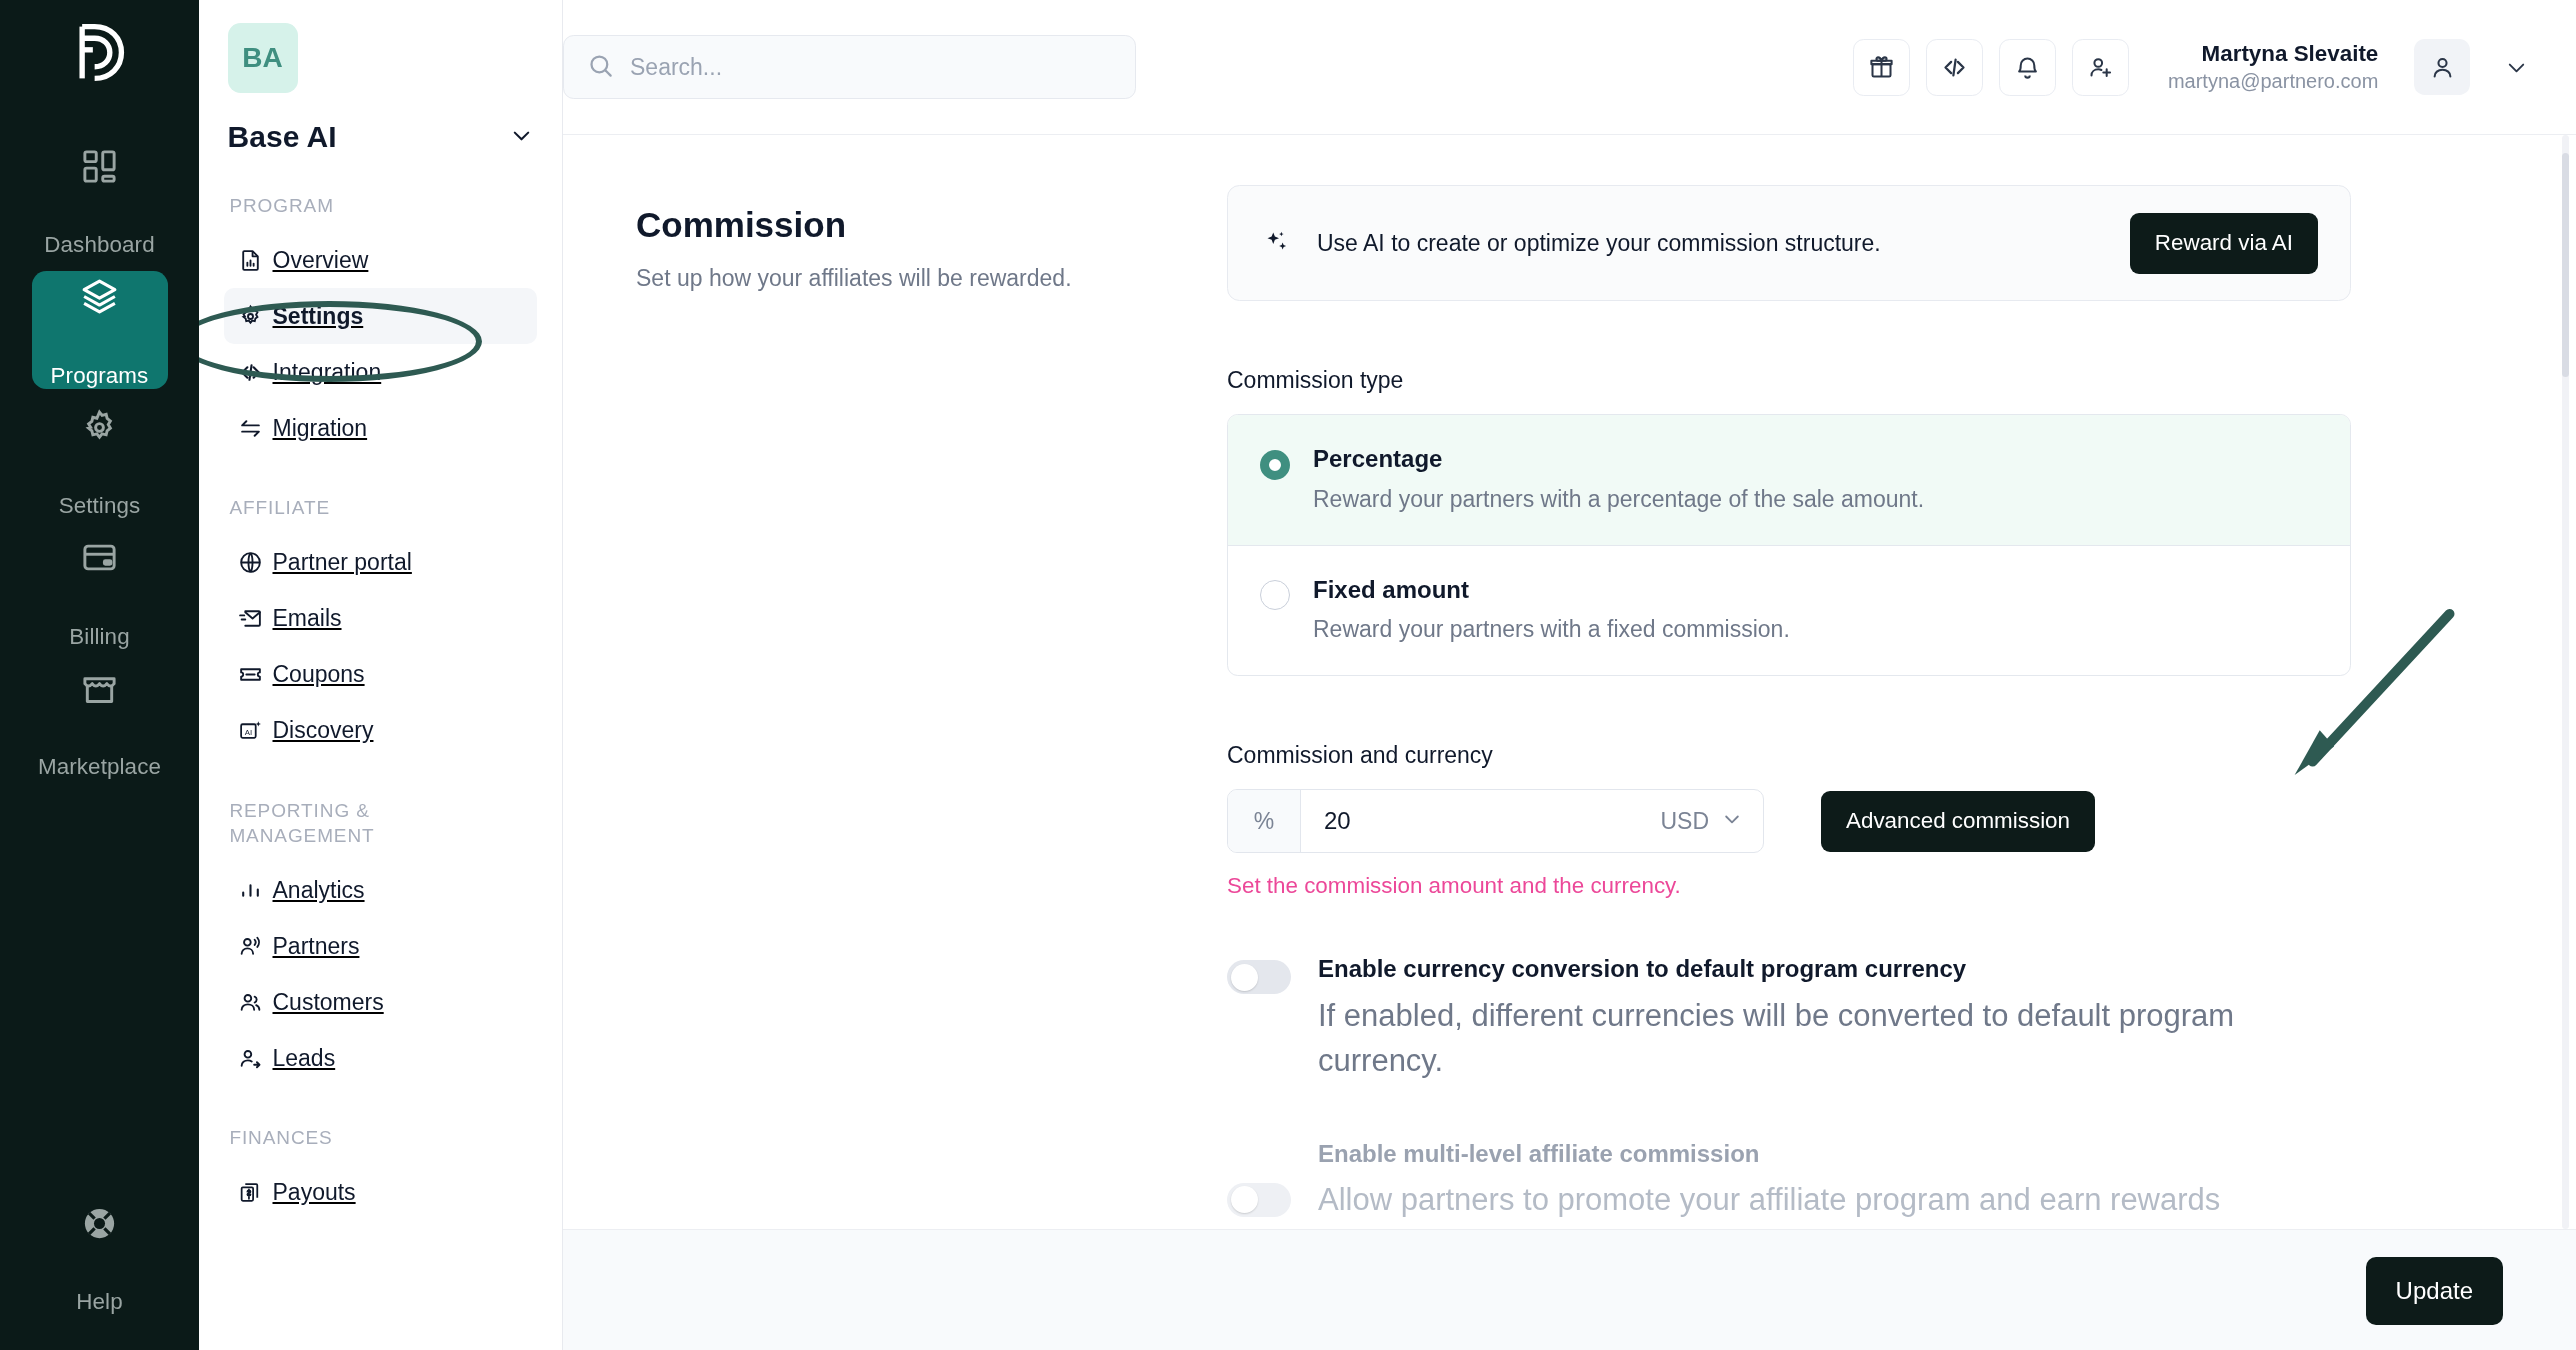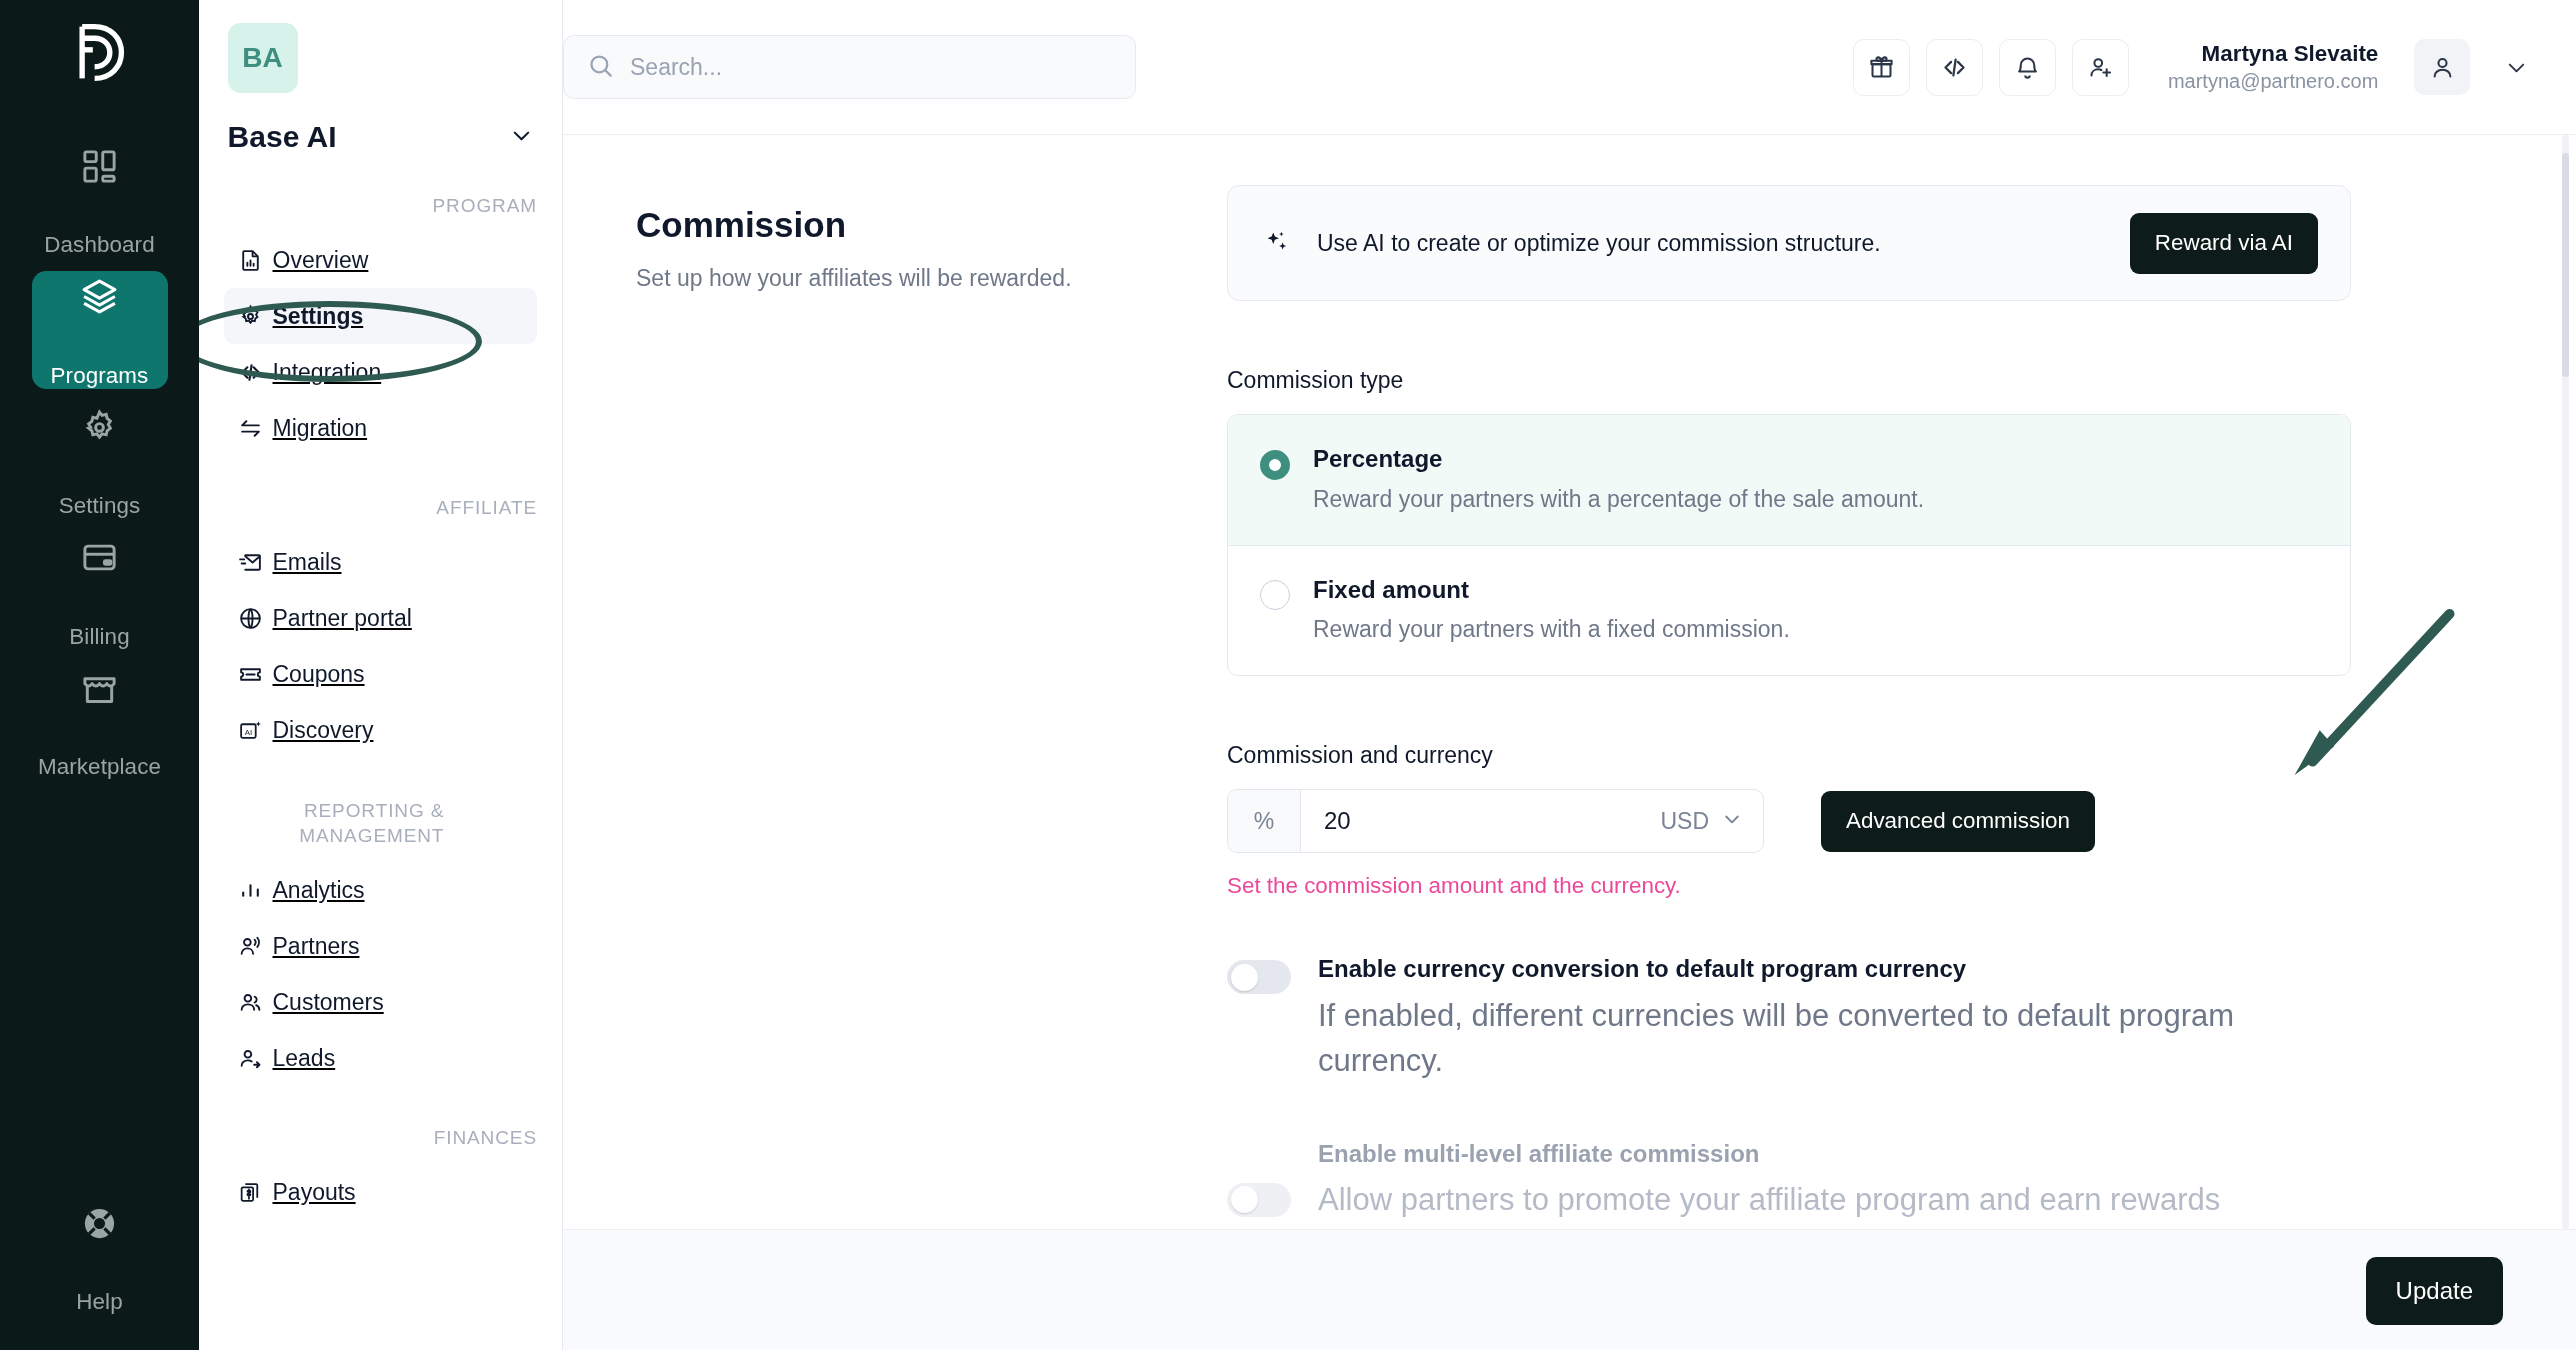--- a/index.html
+++ b/index.html
@@ -29,21 +29,21 @@
   .rail-item .rlabel { font-size: 22.4px; color: #9aa5a3; letter-spacing: 0.1px; }
   .rail-item.active { background: #0f766e; }
   .rail-item.active .rlabel { color: #ffffff; }
   .rail-spacer { flex: 1 1 auto; }
   .rail-help { margin-bottom: 36px; }
 
   
   .sidebar {
     width: 364px; flex: 0 0 364px; height: 1351px;
     background: #ffffff; border-right: 0.9px solid #e8eaef;
-    padding: 0 25px; overflow: hidden; position: relative; text-align: right;
+    padding: 0 25px; overflow: hidden; position: relative;
   }
   .badge-ba {
     width: 70px; height: 70px; border-radius: 12.5px;
     background: #d6f2ea; color: #3f8f80;
     display: flex; align-items: center; justify-content: center;
     font-size: 28px; font-weight: bold; margin: 23px 0 0 3.6px;
   }
   .prog-row {
     display:flex; align-items:center; justify-content:space-between;
     margin: 27px 3.6px 0 3.6px; cursor: pointer;
@@ -330,37 +330,37 @@
             <path d="M4 15h16l-4 4"></path>
         </svg>
       </span>
       <span class="nlabel">Migration</span>
     </div>
 
     <div class="sect-label">AFFILIATE</div>
 
     <div class="nav-item">
       <span class="nicon">
+        <svg width="25" height="25" viewBox="0 0 24 24" fill="none" stroke="#10192b" stroke-width="1.8">
+          <circle cx="12" cy="12" r="9"></circle>
+            <path d="M3 12h18M12 3c2.6 2.6 2.6 15 0 18M12 3c-2.6 2.6-2.6 15 0 18"></path>
+        </svg>
+      </span>
+      <span class="nlabel">Partner portal</span>
+    </div>
+
+    <div class="nav-item">
+      <span class="nicon">
         <svg width="25" height="25" viewBox="0 0 24 24" fill="none" stroke="#10192b" stroke-width="1.8" stroke-linecap="round" stroke-linejoin="round">
           <path d="M7 5h13a1 1 0 011 1v12a1 1 0 01-1 1H7"></path>
             <path d="M7 6l7 6 7-6"></path>
             <path d="M2 9h4M3.5 13h3.5"></path>
         </svg>
       </span>
       <span class="nlabel">Emails</span>
-    </div>
-
-    <div class="nav-item">
-      <span class="nicon">
-        <svg width="25" height="25" viewBox="0 0 24 24" fill="none" stroke="#10192b" stroke-width="1.8">
-          <circle cx="12" cy="12" r="9"></circle>
-            <path d="M3 12h18M12 3c2.6 2.6 2.6 15 0 18M12 3c-2.6 2.6-2.6 15 0 18"></path>
-        </svg>
-      </span>
-      <span class="nlabel">Partner portal</span>
     </div>
 
     <div class="nav-item">
       <span class="nicon">
         <svg width="25" height="25" viewBox="0 0 24 24" fill="none" stroke="#10192b" stroke-width="1.8" stroke-linejoin="round">
           <path d="M3 7h18v3a2 2 0 000 4v3H3v-3a2 2 0 000-4z"></path>
             <path d="M8 12h8" stroke-linecap="round"></path>
         </svg>
       </span>
       <span class="nlabel">Coupons</span>

